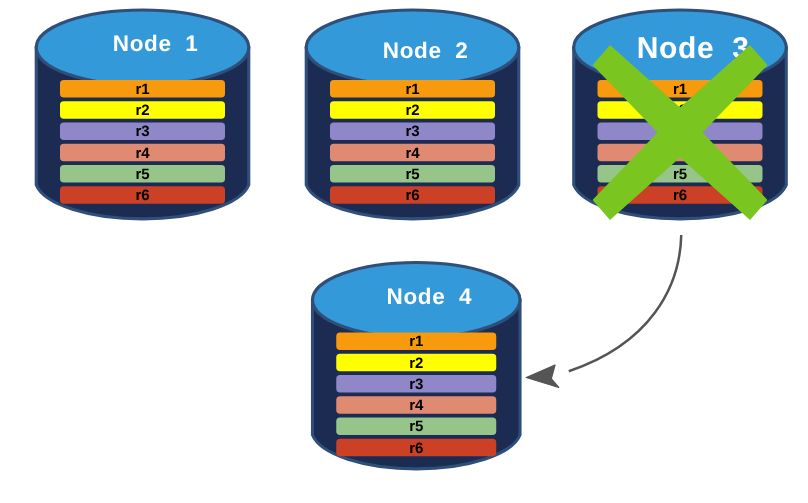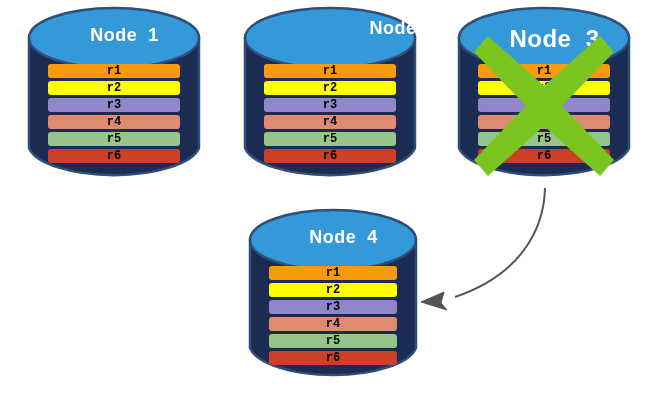--- a/index.html
+++ b/index.html
@@ -61,21 +61,20 @@
     font-family: "Liberation Sans", sans-serif;
     text-align: center;
     line-height: 1;
     display: flex;
     align-items: center;
     justify-content: center;
   }
   .row-label {
     position: relative;
     top: -0.5px;
-    font-family: Liberation Mono, monospace;
   }
 
   
   .x-overlay {
     position: absolute;
     z-index: 5;
     pointer-events: none;
   }
 
   
@@ -120,21 +119,21 @@
         <span class="row-label">r6</span>
       </div>
     </div>
   </div>
 
   <div class="node" style="left:243px; top:8px; width:174px; height:178px;">
     <svg class="node-svg" width="174" height="178" viewBox="0 0 174 178">
       <path d="M2,30 L2,140 A86,32 0 0 0 172,140 L172,30 Z" fill="#1b2b52" stroke="#2f4f7a" stroke-width="2.5"></path>
       <ellipse cx="87" cy="30" rx="85" ry="30" fill="#3399d8" stroke="#2f4f7a" stroke-width="2.5"></ellipse>
     </svg>
-    <div class="node-title" style="top:10px; font-size:18px;text-align:right;">Node  2</div>
+    <div class="node-title" style="top:22px; font-size:18px;">Node  2</div>
     <div class="rows" style="left:21px; top:56px; width:132px; gap:3px;">
       <div class="row" style="background:#f79a0d; height:14px; font-size:12px;">
         <span class="row-label">r1</span>
       </div>
       <div class="row" style="background:#ffff00; height:14px; font-size:12px;">
         <span class="row-label">r2</span>
       </div>
       <div class="row" style="background:#9087c9; height:14px; font-size:12px;">
         <span class="row-label">r3</span>
       </div>

